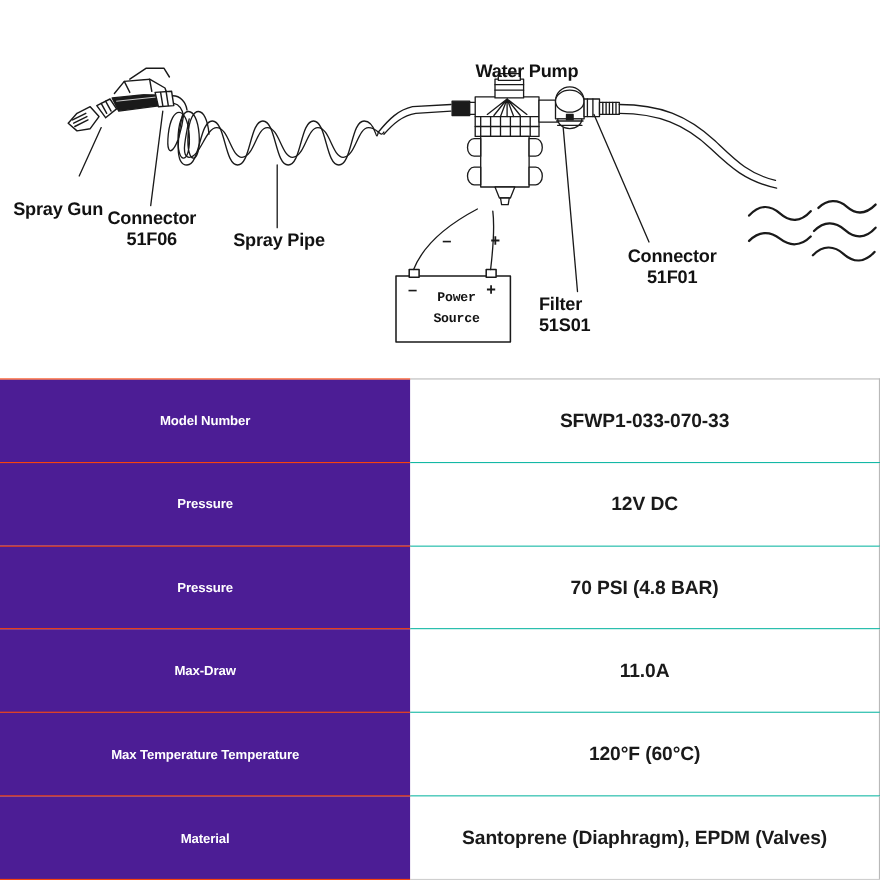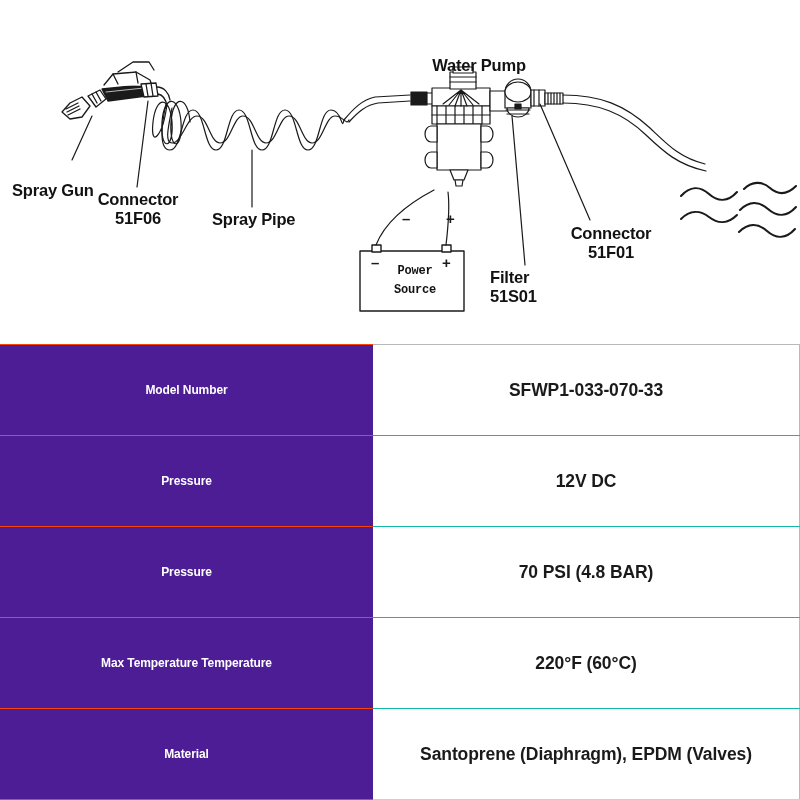--- a/index.html
+++ b/index.html
@@ -300,22 +300,26 @@
       </tr>
       <tr>
         <td class="cell-label">Pressure</td>
         <td class="cell-value">12V DC</td>
       </tr>
       <tr>
         <td class="cell-label">Pressure</td>
         <td class="cell-value">70 PSI (4.8 BAR)</td>
       </tr>
       <tr>
+        <td class="cell-label">Max-Draw</td>
+        <td class="cell-value">11.0A</td>
+      </tr>
+      <tr>
         <td class="cell-label">Max Temperature Temperature</td>
-        <td class="cell-value">220°F (60°C)</td>
+        <td class="cell-value">120°F (60°C)</td>
       </tr>
       <tr>
         <td class="cell-label">Material</td>
         <td class="cell-value">Santoprene (Diaphragm), EPDM (Valves)</td>
       </tr>
     </tbody>
   </table>
 
 </div>
 

